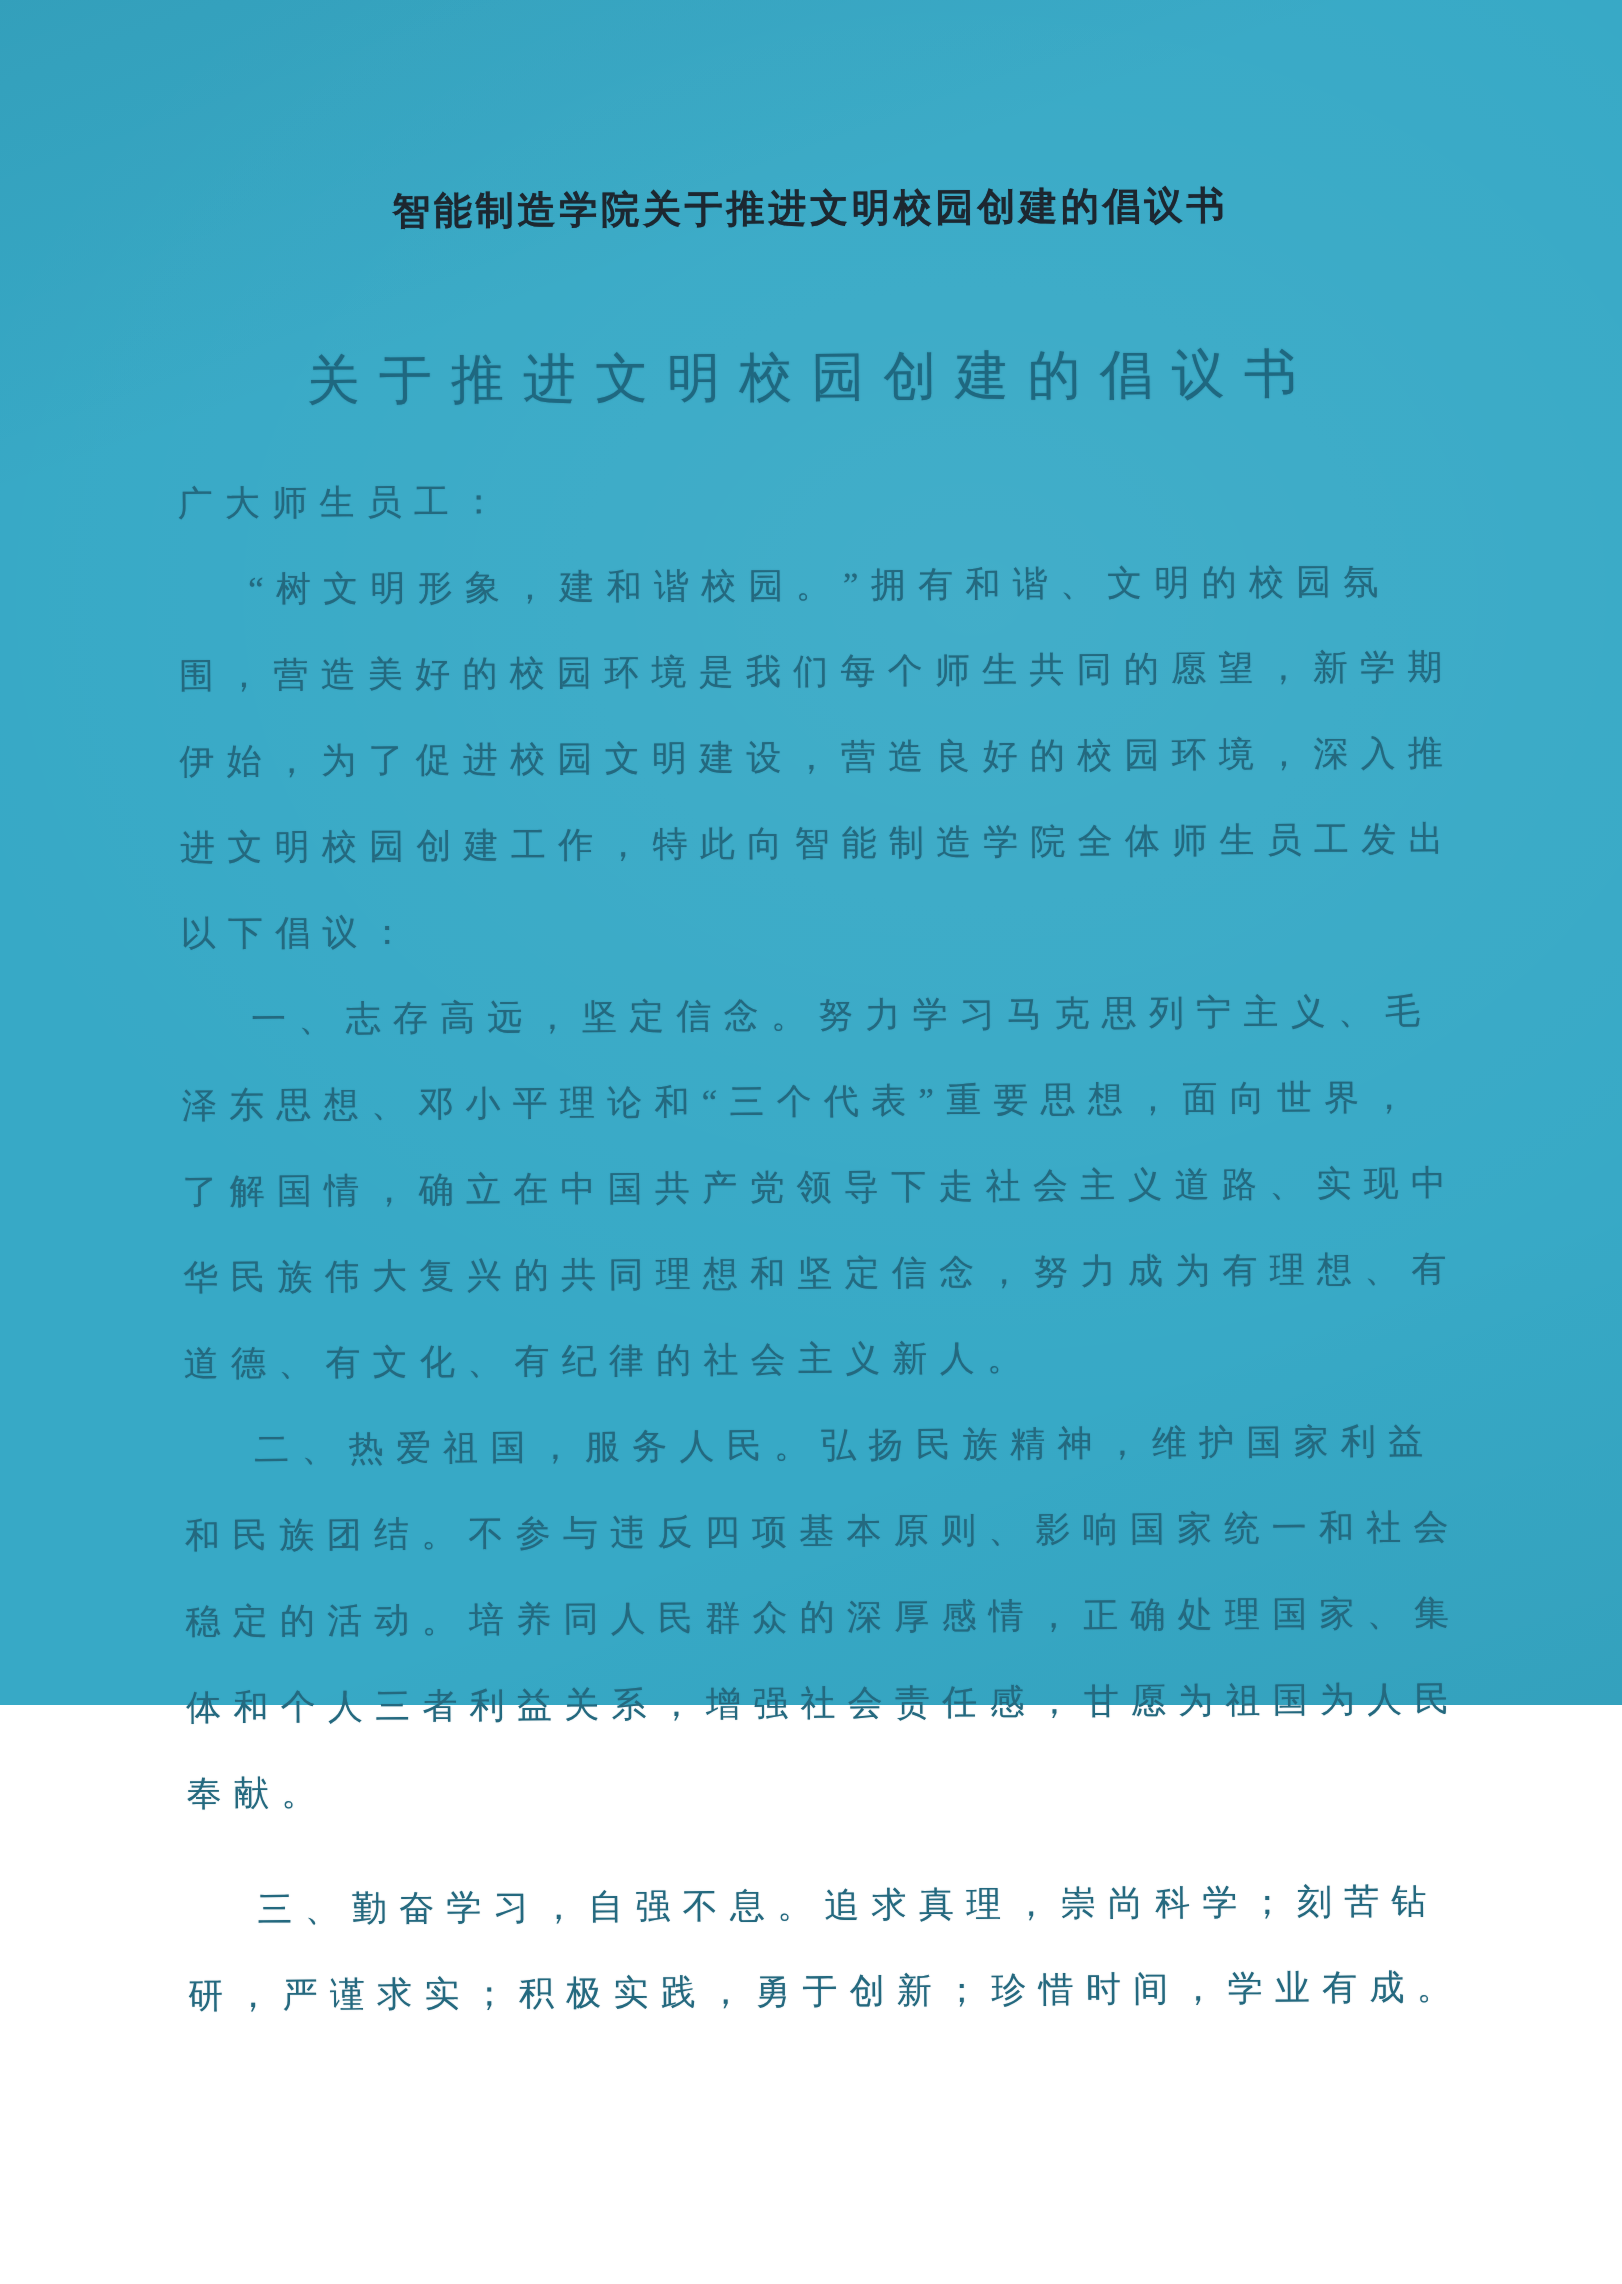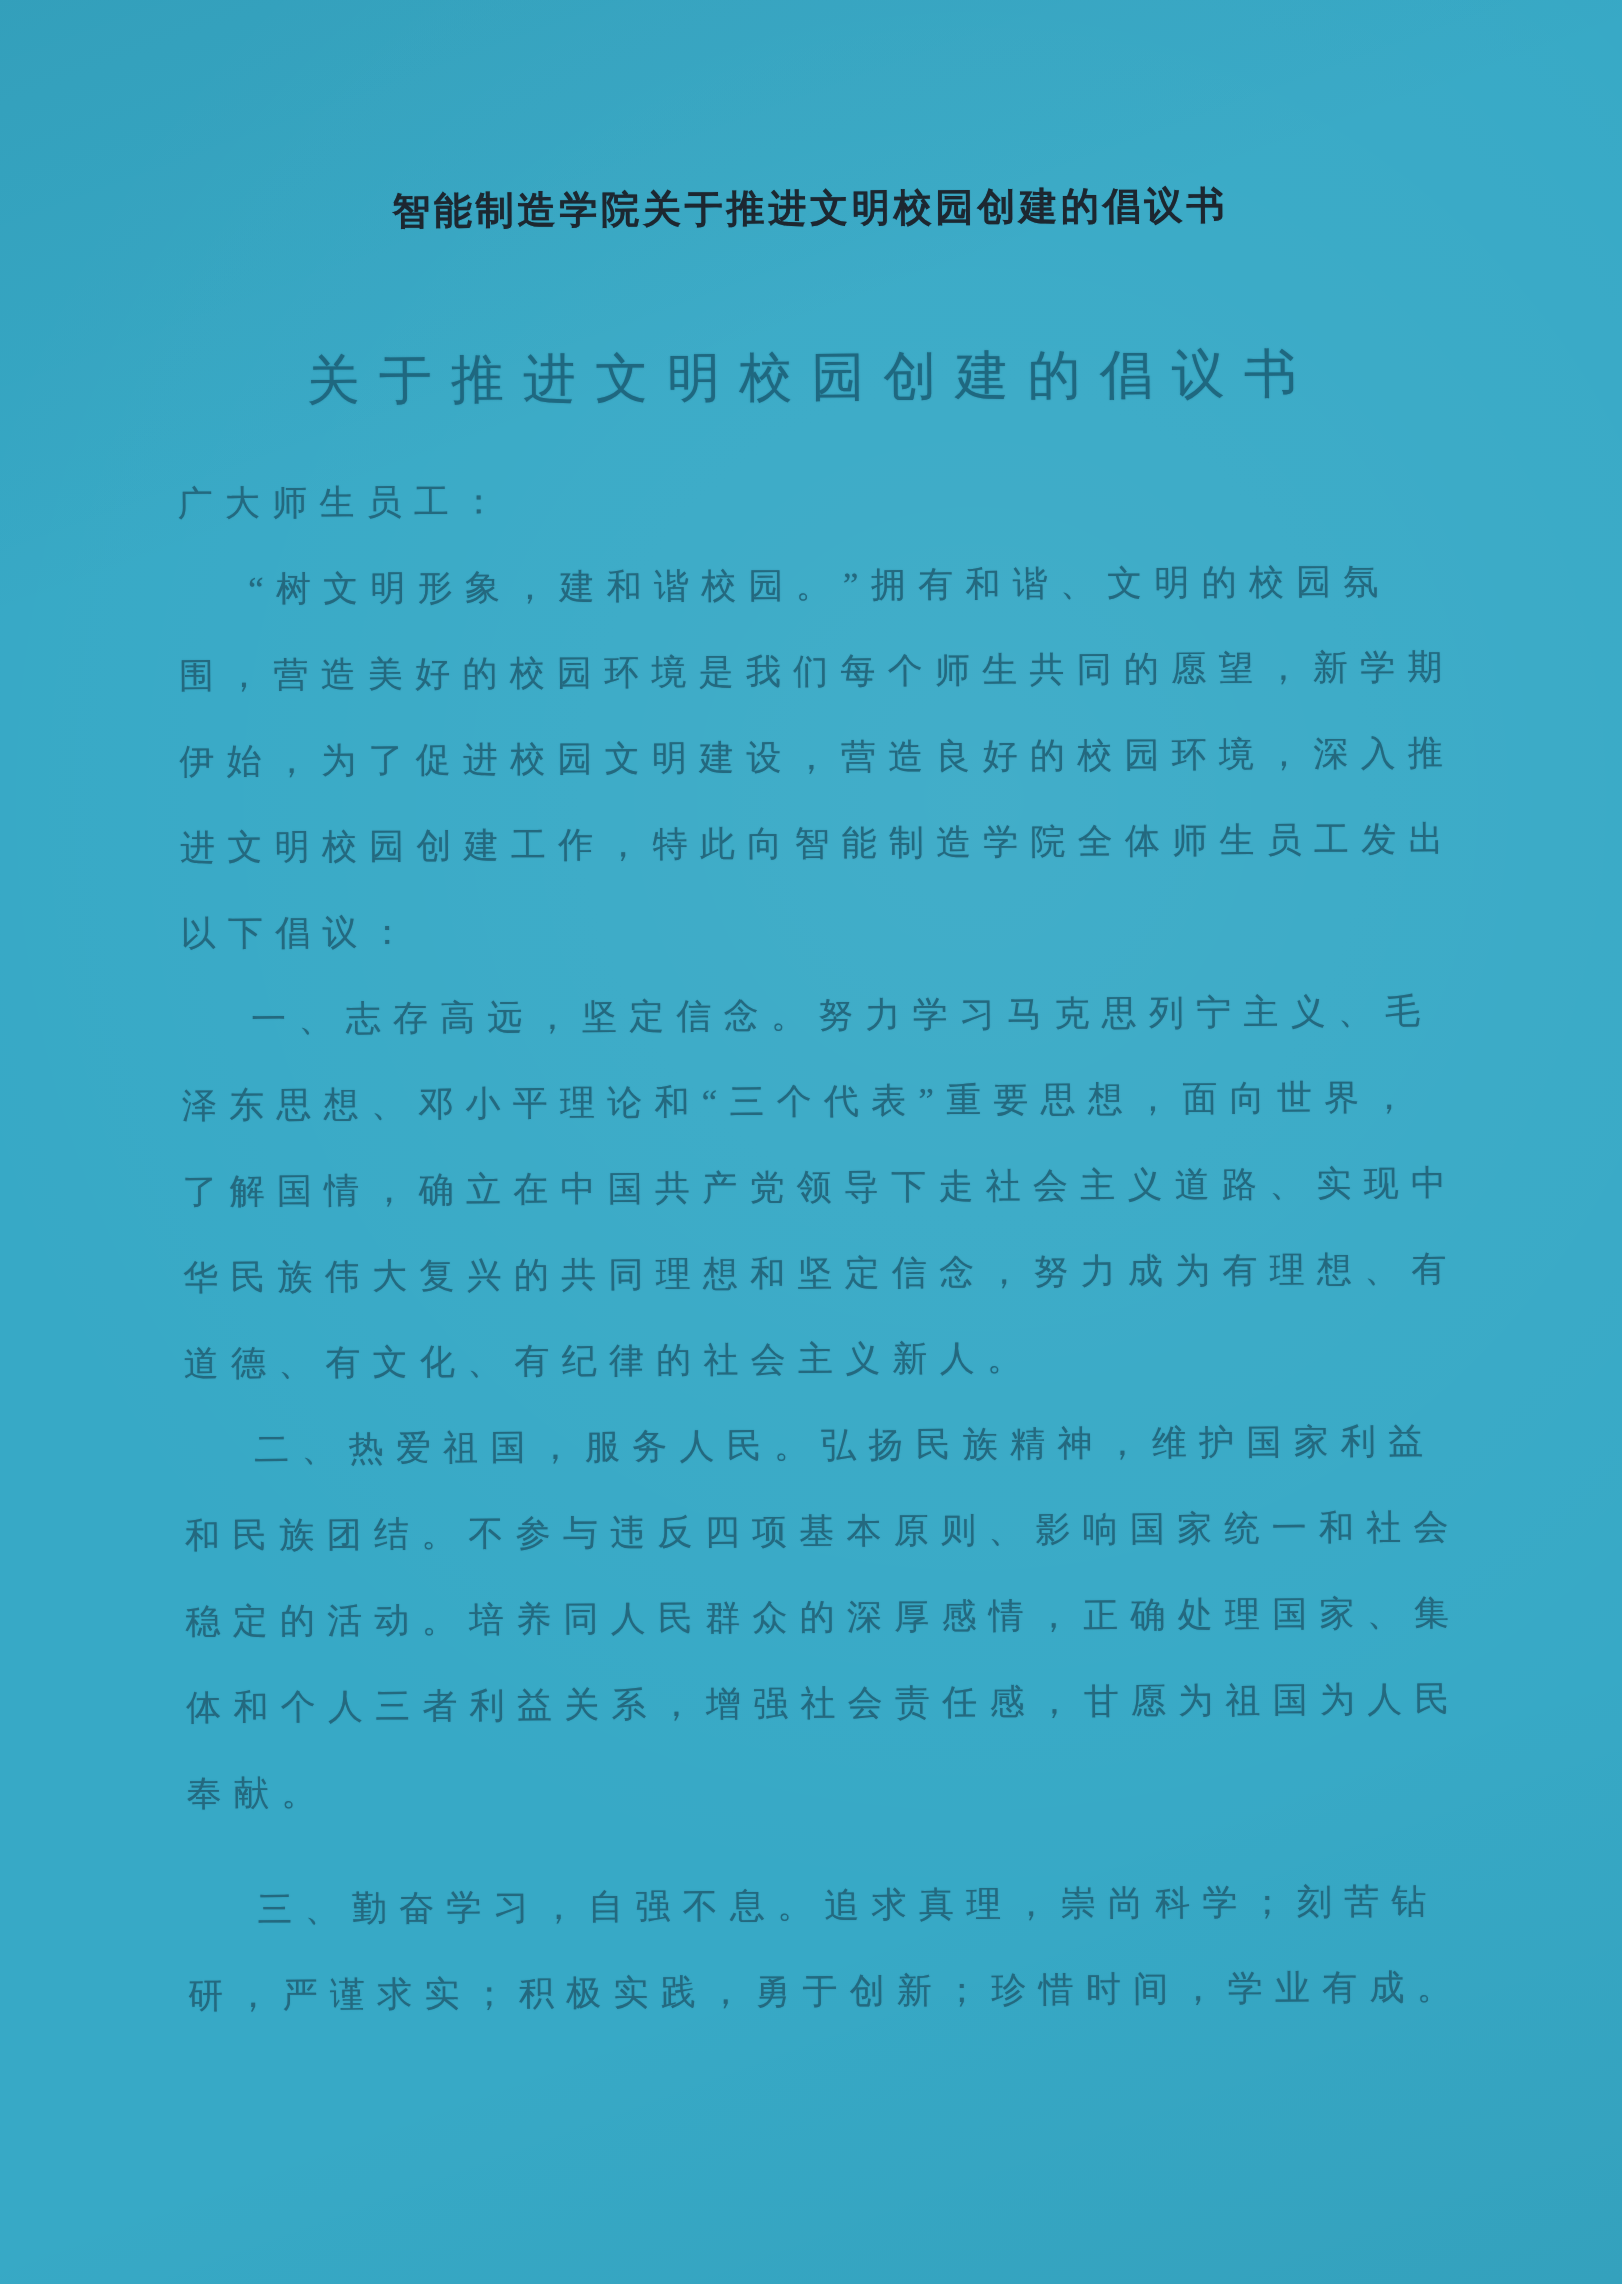--- a/index.html
+++ b/index.html
@@ -8,21 +8,21 @@
   }
   body {
     width: 1623px;
     height: 2284px;
     overflow: hidden;
     font-family: "Liberation Serif", "DejaVu Serif", serif;
   }
   .page {
     position: relative;
     width: 1623px;
-    height: 2284px;
+    height: 1705px;
     background:
       radial-gradient(120% 90% at 60% 35%, rgba(255,255,255,0.055) 0%, rgba(255,255,255,0) 55%),
       linear-gradient(160deg, rgba(0,32,44,0.07) 0%, rgba(0,32,44,0) 22%, rgba(0,32,44,0) 78%, rgba(0,32,44,0.06) 100%),
       #37a9c6;
   }
   .content {
     position: absolute;
     top: 0;
     left: 0;
     right: 0;

